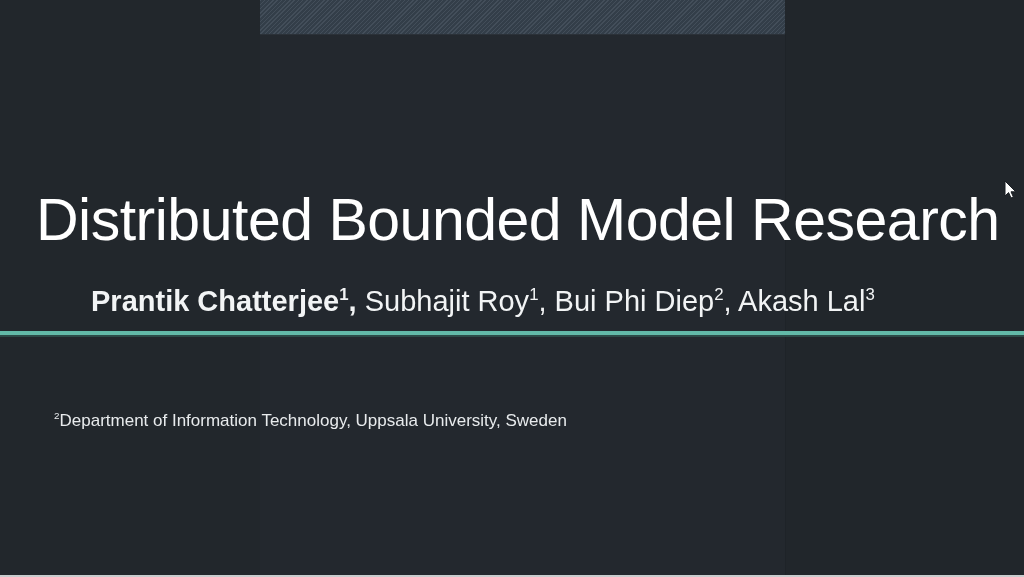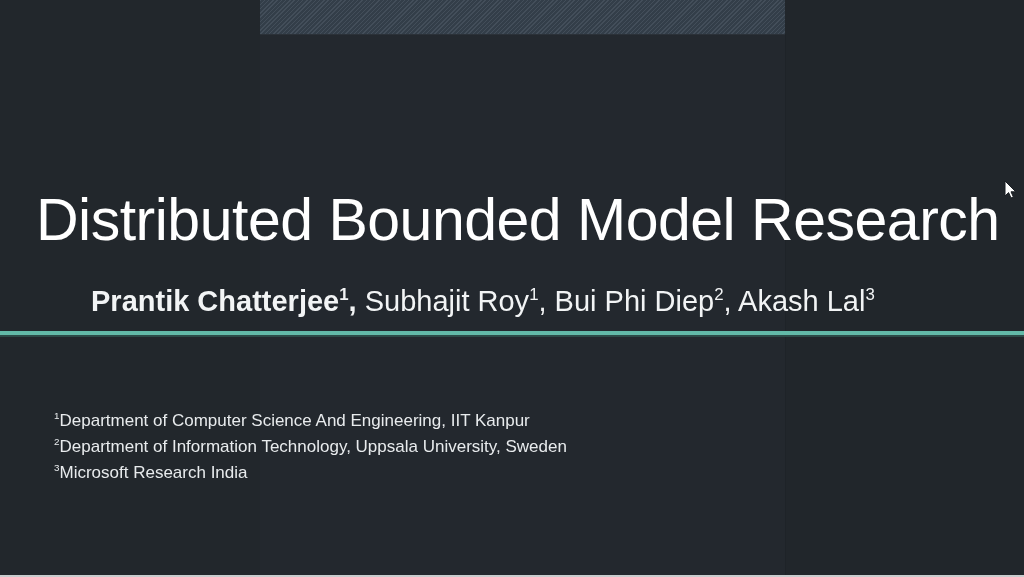--- a/index.html
+++ b/index.html
@@ -176,23 +176,21 @@
   <h1 class="title">Distributed Bounded Model Research</h1>
 
   <div class="authors">
     <span class="lead">Prantik Chatterjee</span><sup class="lead">1</sup><span class="lead">, </span><span>Subhajit Roy</span><sup>1</sup><span>, </span><span>Bui Phi Diep</span><sup>2</sup><span>, </span><span>Akash Lal</span><sup>3</sup>
   </div>
 
   <div class="divider"></div>
   <div class="divider-shadow"></div>
 
   <div class="affils">
-    <div class="affil"><sup>1</sup><span>Department of Computer Science And Engineering, IIT Kanpur</span></div>
     <div class="affil"><sup>2</sup><span>Department of Information Technology, Uppsala University, Sweden</span></div>
-    <div class="affil"><sup>3</sup><span>Microsoft Research India</span></div>
   </div>
 
   <div class="bottom-edge"></div>
 
   <svg class="cursor" viewBox="0 0 14 20" xmlns="http://www.w3.org/2000/svg">
     <path d="M1,1 L1,16 L4.6,12.6 L7,18 L9.4,17 L7,11.8 L11.8,11.8 Z" fill="#ffffff" stroke="#1b1f24" stroke-width="1"></path>
   </svg>
 
 </div>
 

